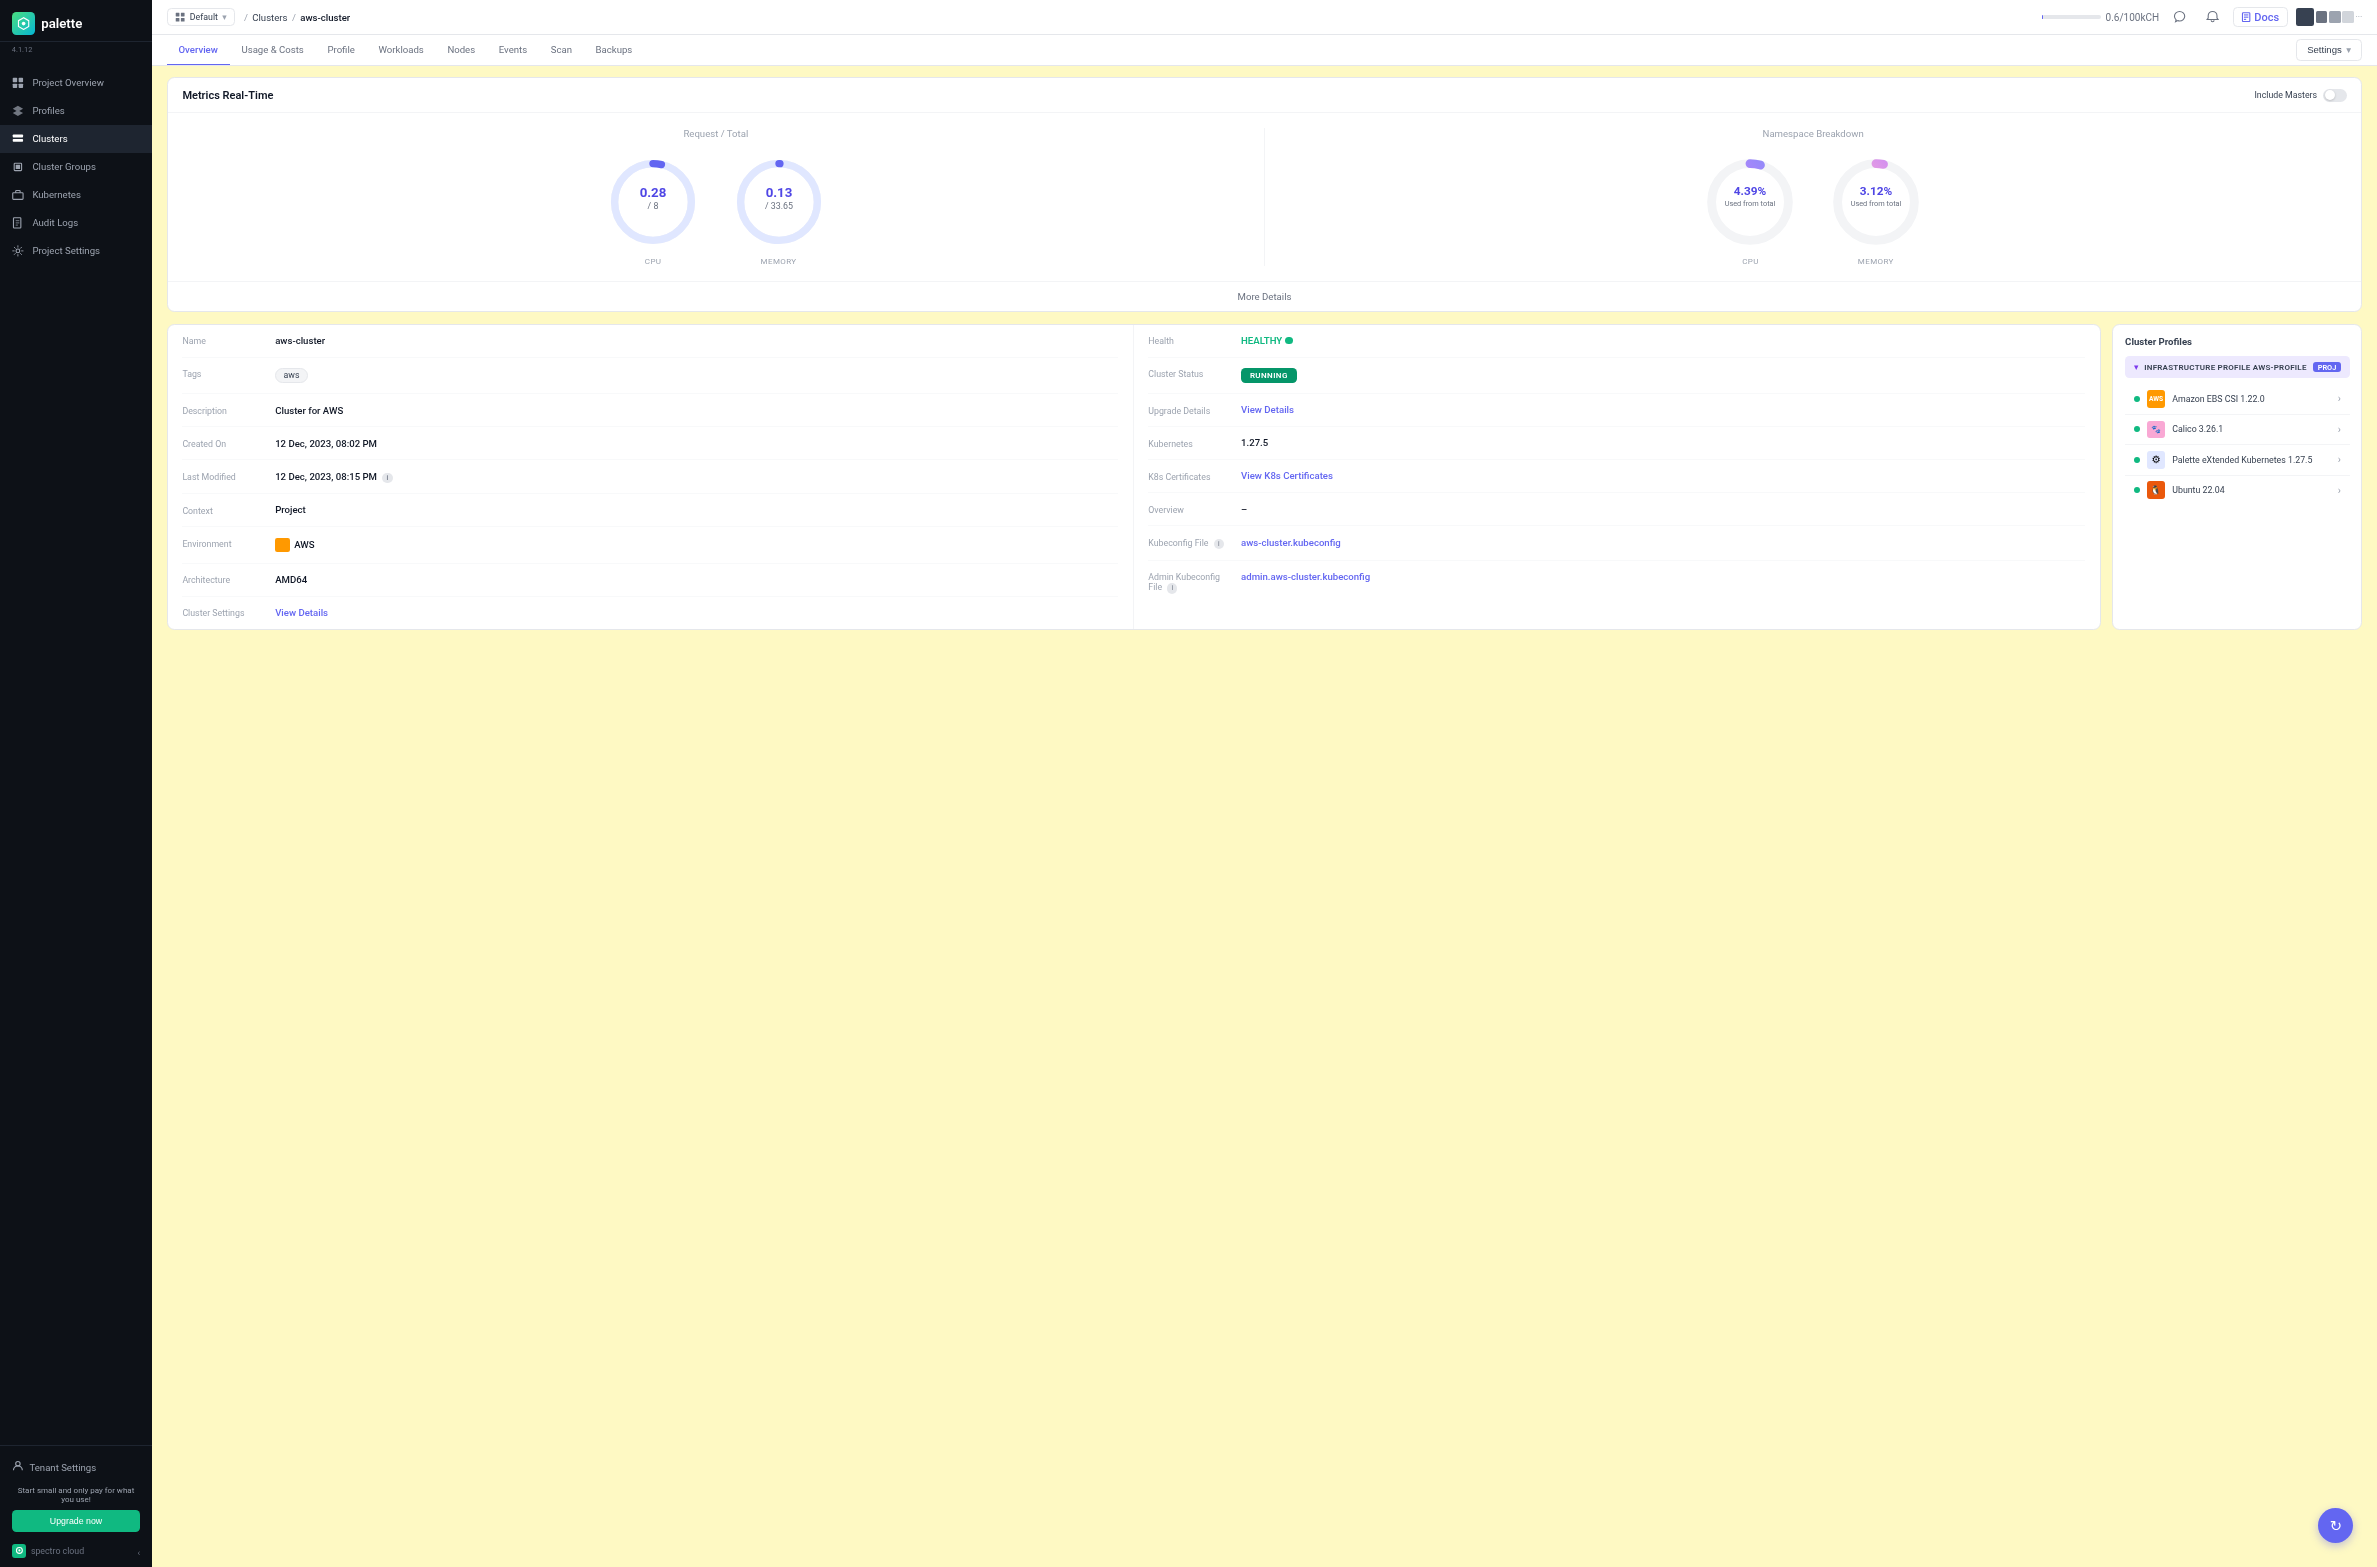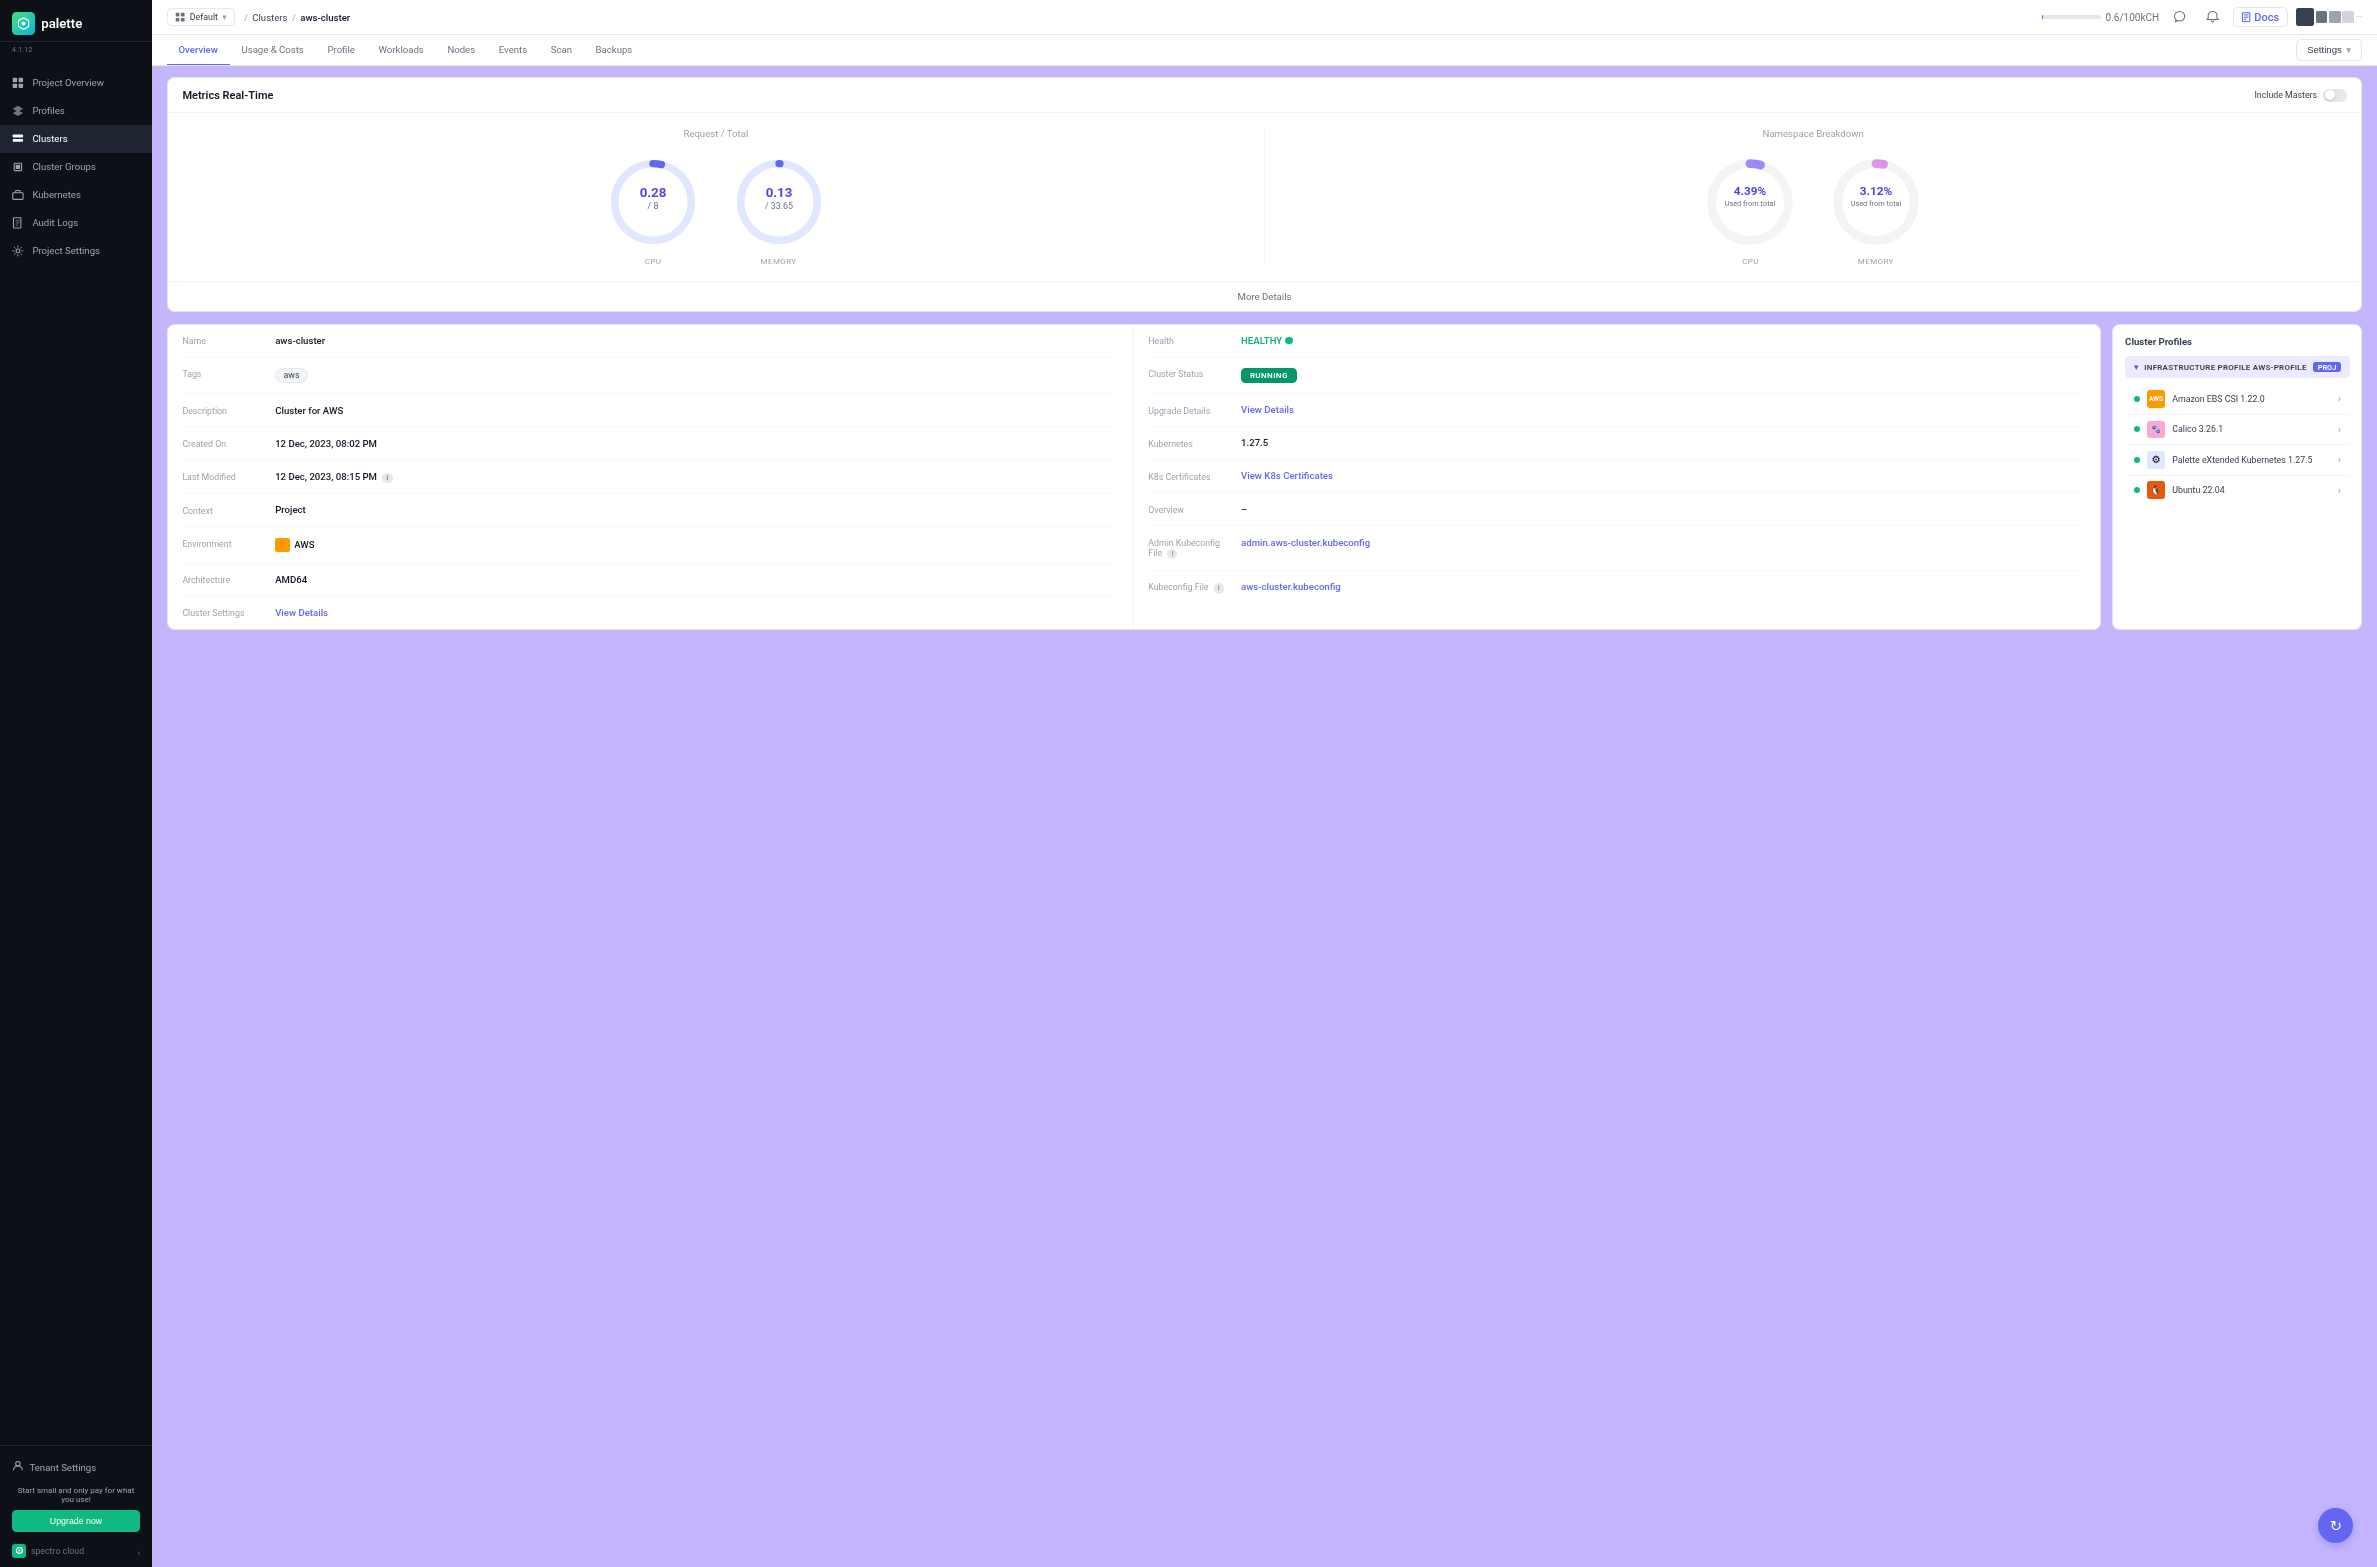--- a/index.html
+++ b/index.html
@@ -16,21 +16,21 @@
     .nav-item.active { background: #1e2530; color: #fff; }
     .nav-icon { width: 13.2px; height: 13.2px; display: flex; align-items: center; justify-content: center; flex-shrink: 0; }
     .sidebar-bottom { padding: 8.8px 11.8px; border-top: 0.7px solid #1e2530; }
     .tenant-settings { display: flex; align-items: center; gap: 5.9px; color: #9ca3af; font-size: 9.6px; padding: 5.9px 0; cursor: pointer; }
     .upgrade-section { padding: 5.9px 0; }
     .upgrade-text { font-size: 8px; color: #9ca3af; text-align: center; margin-bottom: 5.9px; }
     .upgrade-btn { width: 100%; background: #10b981; color: #fff; border: none; border-radius: 4.4px; padding: 5.9px; font-size: 8.8px; cursor: pointer; font-weight: 500; }
     .spectro-brand { display: flex; align-items: flex-end; gap: 5.9px; padding: 5.9px 0 0; color: #6b7280; font-size: 8.8px; justify-content: space-between; }
 
     
-    .main { flex: 1; display: flex; flex-direction: column; overflow: hidden; background: #c4b5fd; }
+    .main { flex: 1; display: flex; flex-direction: column; overflow: hidden; background: #fef9c3; }
 
     
     .topbar { background: #fff; border-bottom: 0.7px solid #e5e7eb; padding: 0 14.7px; height: 35px; display: flex; align-items: center; gap: 8.8px; flex-shrink: 0; }
     .breadcrumb { display: flex; align-items: center; gap: 4.4px; font-size: 9.6px; color: #6b7280; }
     .breadcrumb-item { color: #374151; }
     .breadcrumb-current { color: #111827; font-weight: 500; }
     .workspace-selector { display: flex; align-items: center; gap: 4.4px; border: 0.7px solid #e5e7eb; border-radius: 4.4px; padding: 2.9px 7.4px; font-size: 8.8px; color: #374151; cursor: pointer; }
     .topbar-right { margin-left: auto; display: flex; align-items: center; gap: 8.8px; }
     .credit-bar { display: flex; align-items: center; gap: 4.4px; }
     .credit-track { width: 59px; height: 4.4px; background: #e5e7eb; border-radius: 2.2px; }
@@ -463,31 +463,31 @@
               <div class="info-row">
                 <span class="info-label">K8s Certificates</span>
                 <span class="info-value link">View K8s Certificates</span>
               </div>
               <div class="info-row">
                 <span class="info-label">Overview</span>
                 <span class="info-value">–</span>
               </div>
               <div class="info-row">
                 <span class="info-label">
+                  <span>Kubeconfig File</span>
+                  <span class="info-icon">i</span>
+                </span>
+                <span class="info-value link">aws-cluster.kubeconfig</span>
+              </div>
+              <div class="info-row">
+                <span class="info-label">
                   <span>Admin Kubeconfig File</span>
                   <span class="info-icon">i</span>
                 </span>
                 <span class="info-value link">admin.aws-cluster.kubeconfig</span>
-              </div>
-              <div class="info-row">
-                <span class="info-label">
-                  <span>Kubeconfig File</span>
-                  <span class="info-icon">i</span>
-                </span>
-                <span class="info-value link">aws-cluster.kubeconfig</span>
               </div>
             </div>
           </div>
         </div>
 
         <div style="width:250px;background:#fff;border-radius:7.4px;border:0.7px solid #e5e7eb;padding:11.8px;flex-shrink:0;">
           <div class="profiles-title">Cluster Profiles</div>
           <div class="profile-header">
             <span class="profile-chevron">▾</span>
             <span class="profile-name">INFRASTRUCTURE PROFILE AWS-PROFILE</span>

